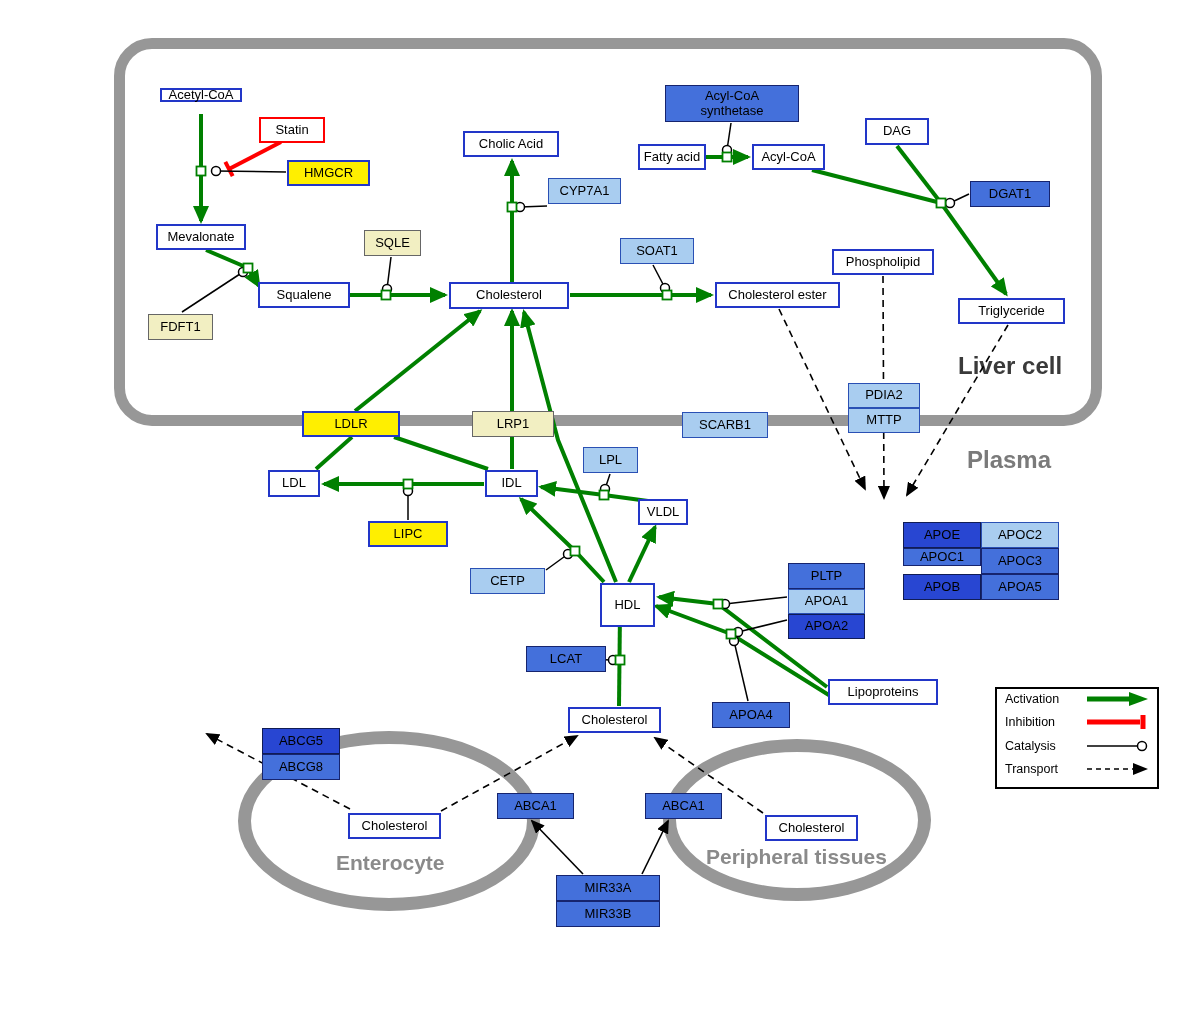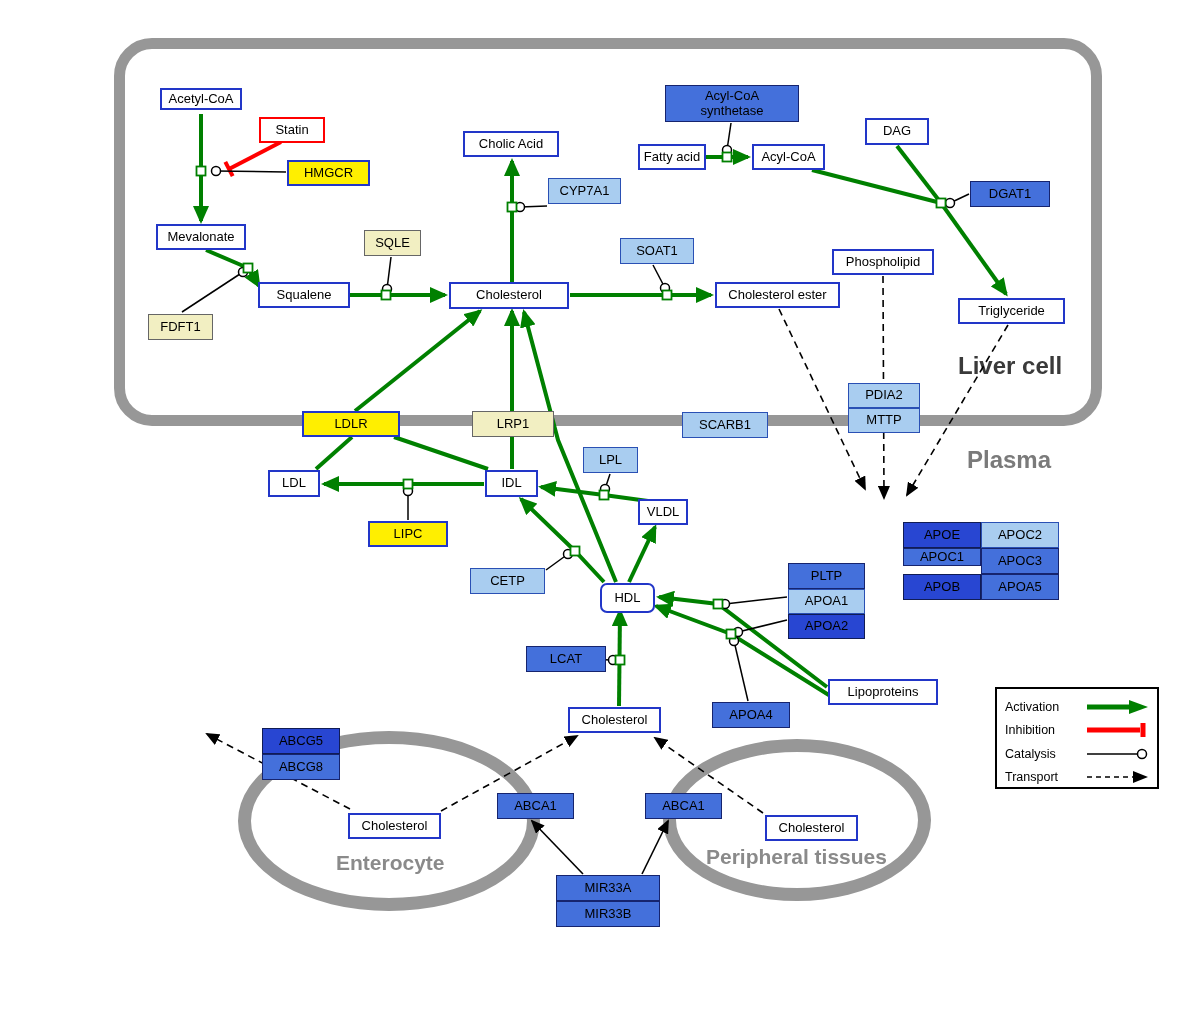--- a/index.html
+++ b/index.html
@@ -34,21 +34,21 @@
   .kind-drug{background:#fff;border:2px solid var(--inhibition,#ff0000);}
   .kind-yellow{background:var(--yellow,#ffef00);border:2px solid var(--node-border-blue,#2236c8);}
   .kind-paleyellow{background:var(--pale-yellow,#f2efc2);border:1px solid #666;}
   .kind-lightblue{background:var(--light-blue,#a9cdf0);border:1px solid #2a50b4;}
   .kind-midblue{background:var(--mid-blue,#4470db);border:1px solid #16246e;}
   .kind-darkblue{background:var(--dark-blue,#2846d2);border:1px solid #101c55;}
   
   #legend{position:absolute;left:995px;top:687px;width:164px;height:102px;background:#fff;
           border:2px solid #000;z-index:5;display:flex;flex-direction:column;justify-content:space-evenly;
           padding:2px 8px;box-sizing:border-box;}
-  .legend-row{display:flex;align-items:flex-end;justify-content:space-between;height:22px;}
+  .legend-row{display:flex;align-items:flex-start;justify-content:space-between;height:22px;}
   .legend-label{font-size:12.5px;color:#000;}
   .legend-sym{flex:0 0 auto;}
 </style>
 </head>
 <body>
 
 <div id="canvas">
 
   <div id="liver-membrane"></div>
   <div id="enterocyte-membrane"></div>
@@ -136,21 +136,21 @@
       <rect x="936.5" y="198.5" width="9" height="9" class="reaction-square"></rect>
       <rect x="403.5" y="479.5" width="9" height="9" class="reaction-square"></rect>
       <rect x="599.5" y="490.5" width="9" height="9" class="reaction-square"></rect>
       <rect x="570.5" y="546.5" width="9" height="9" class="reaction-square"></rect>
       <rect x="713.5" y="599.5" width="9" height="9" class="reaction-square"></rect>
       <rect x="726.5" y="629.5" width="9" height="9" class="reaction-square"></rect>
       <rect x="615.5" y="655.5" width="9" height="9" class="reaction-square"></rect>
     </svg>
 
   <div id="nodes-layer">
-      <div class="node kind-metab" style="left: 160px; top: 88px; width: 82px; height: 22px;">Acetyl-CoA</div>
+      <div class="node kind-metab" style="left: 160px; top: 88px; width: 82px; height: 14px;">Acetyl-CoA</div>
       <div class="node kind-drug" style="left: 259px; top: 117px; width: 66px; height: 26px;">Statin</div>
       <div class="node kind-yellow" style="left: 287px; top: 160px; width: 83px; height: 26px;">HMGCR</div>
       <div class="node kind-metab" style="left: 156px; top: 224px; width: 90px; height: 26px;">Mevalonate</div>
       <div class="node kind-paleyellow" style="left: 364px; top: 230px; width: 57px; height: 26px;">SQLE</div>
       <div class="node kind-paleyellow" style="left: 148px; top: 314px; width: 65px; height: 26px;">FDFT1</div>
       <div class="node kind-metab" style="left: 258px; top: 282px; width: 92px; height: 26px;">Squalene</div>
       <div class="node kind-metab" style="left: 449px; top: 282px; width: 120px; height: 27px;">Cholesterol</div>
       <div class="node kind-metab" style="left: 463px; top: 131px; width: 96px; height: 26px;">Cholic Acid</div>
       <div class="node kind-lightblue" style="left: 548px; top: 178px; width: 73px; height: 26px;">CYP7A1</div>
       <div class="node kind-lightblue" style="left: 620px; top: 238px; width: 74px; height: 26px;">SOAT1</div>
@@ -167,21 +167,21 @@
       <div class="node kind-lightblue" style="left: 848px; top: 408px; width: 72px; height: 25px;">MTTP</div>
       <div class="node kind-yellow" style="left: 302px; top: 411px; width: 98px; height: 26px;">LDLR</div>
       <div class="node kind-paleyellow" style="left: 472px; top: 411px; width: 82px; height: 26px;">LRP1</div>
       <div class="node kind-lightblue" style="left: 682px; top: 412px; width: 86px; height: 26px;">SCARB1</div>
       <div class="node kind-metab" style="left: 268px; top: 470px; width: 52px; height: 27px;">LDL</div>
       <div class="node kind-metab" style="left: 485px; top: 470px; width: 53px; height: 27px;">IDL</div>
       <div class="node kind-lightblue" style="left: 583px; top: 447px; width: 55px; height: 26px;">LPL</div>
       <div class="node kind-metab" style="left: 638px; top: 499px; width: 50px; height: 26px;">VLDL</div>
       <div class="node kind-yellow" style="left: 368px; top: 521px; width: 80px; height: 26px;">LIPC</div>
       <div class="node kind-lightblue" style="left: 470px; top: 568px; width: 75px; height: 26px;">CETP</div>
-      <div class="node kind-metab" style="left: 600px; top: 583px; width: 55px; height: 30px; border-radius: 7px;">HDL</div>
+      <div class="node kind-metab" style="left: 600px; top: 583px; width: 55px; height: 44px;">HDL</div>
       <div class="node kind-midblue" style="left: 495px; top: 646px; width: 80px; height: 26px; margin-left: 31px;">LCAT</div>
       <div class="node kind-midblue" style="left: 788px; top: 563px; width: 77px; height: 26px;">PLTP</div>
       <div class="node kind-lightblue" style="left: 788px; top: 589px; width: 77px; height: 25px;">APOA1</div>
       <div class="node kind-darkblue" style="left: 788px; top: 614px; width: 77px; height: 25px;">APOA2</div>
       <div class="node kind-midblue" style="left: 712px; top: 702px; width: 78px; height: 26px;">APOA4</div>
       <div class="node kind-metab" style="left: 828px; top: 679px; width: 110px; height: 26px;">Lipoproteins</div>
       <div class="node kind-darkblue" style="left: 903px; top: 522px; width: 78px; height: 26px;">APOE</div>
       <div class="node kind-lightblue" style="left: 981px; top: 522px; width: 78px; height: 26px;">APOC2</div>
       <div class="node kind-midblue" style="left: 903px; top: 548px; width: 78px; height: 18px;">APOC1</div>
       <div class="node kind-midblue" style="left: 981px; top: 548px; width: 78px; height: 26px;">APOC3</div>

